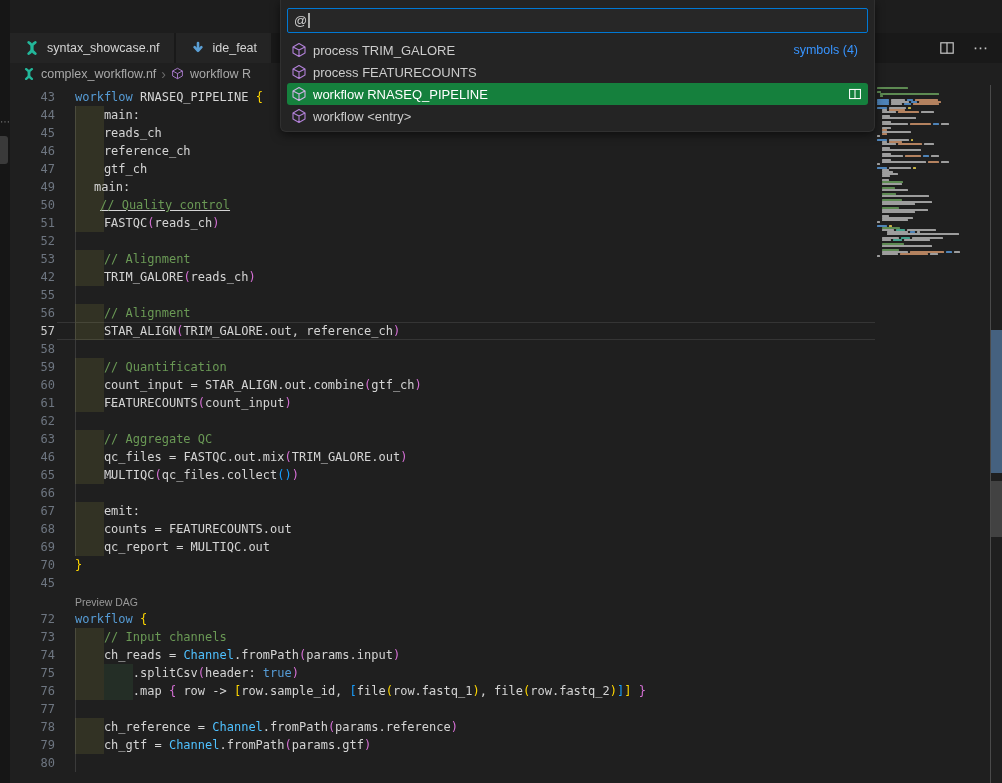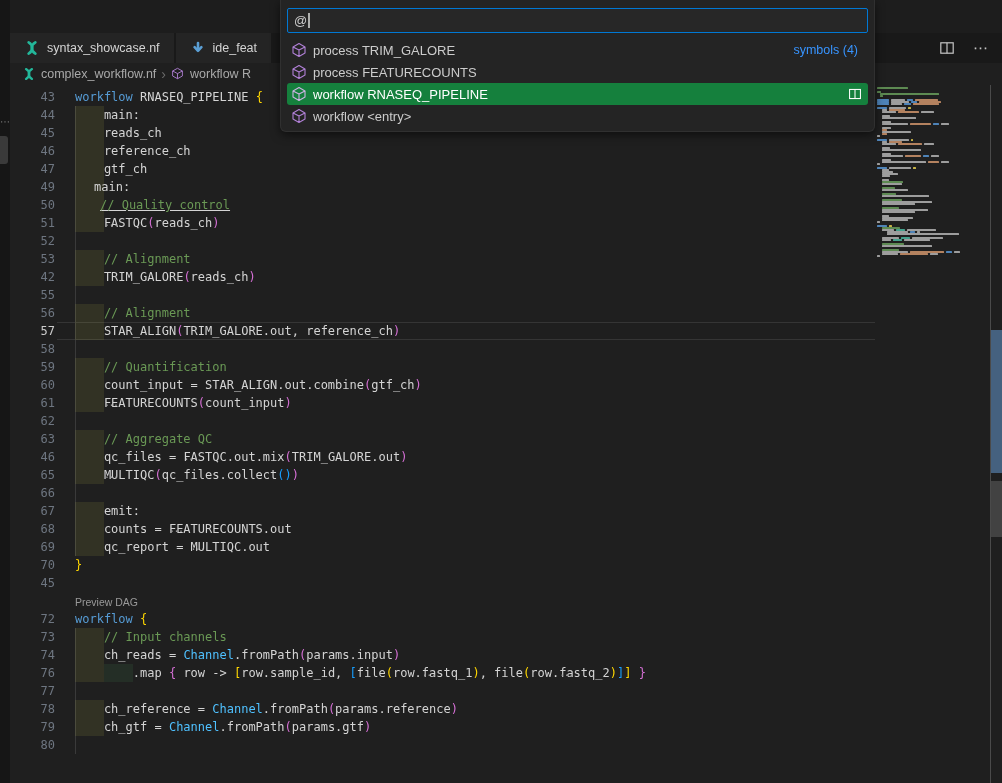--- a/index.html
+++ b/index.html
@@ -170,20 +170,21 @@
       <div class="row"><span class="ln">66</span><span class="lc"><i class="guide"></i><span style="position: relative; padding-left: 0px;"></span></span></div>
       <div class="row"><span class="ln">67</span><span class="lc"><i class="guide"></i><i class="tint1"></i><span style="position: relative; padding-left: 28.9px;"><span class="tk-id">emit:</span></span></span></div>
       <div class="row"><span class="ln">68</span><span class="lc"><i class="guide"></i><i class="tint1"></i><span style="position: relative; padding-left: 28.9px;"><span class="tk-id">counts = </span><span class="tk-hint">FEATURECOUNTS</span><span class="tk-id">.out</span></span></span></div>
       <div class="row"><span class="ln">69</span><span class="lc"><i class="guide"></i><i class="tint1"></i><span style="position: relative; padding-left: 28.9px;"><span class="tk-id">qc_report = </span><span class="tk-hint">MULTIQC</span><span class="tk-id">.out</span></span></span></div>
       <div class="row"><span class="ln">70</span><span class="lc"><span style="position: relative; padding-left: 0px;"><span class="tk-b1">}</span></span></span></div>
       <div class="row"><span class="ln">45</span><span class="lc"><span style="position: relative; padding-left: 0px;"></span></span></div>
       <div class="lens-row"><span>Preview DAG</span></div>
       <div class="row"><span class="ln">72</span><span class="lc"><span style="position: relative; padding-left: 0px;"><span class="tk-kw">workflow</span><span class="tk-id"> </span><span class="tk-b1">{</span></span></span></div>
       <div class="row"><span class="ln">73</span><span class="lc"><i class="guide"></i><i class="tint1"></i><span style="position: relative; padding-left: 28.9px;"><span class="tk-cm">// Input channels</span></span></span></div>
       <div class="row"><span class="ln">74</span><span class="lc"><i class="guide"></i><i class="tint1"></i><span style="position: relative; padding-left: 28.9px;"><span class="tk-id">ch_reads = </span><span class="tk-cl">Channel</span><span class="tk-id">.fromPath</span><span class="tk-b2">(</span><span class="tk-id">params.input</span><span class="tk-b2">)</span></span></span></div>
+      <div class="row"><span class="ln">75</span><span class="lc"><i class="guide"></i><i class="tint1"></i><i class="tint2"></i><span style="position: relative; padding-left: 57.8px;"><span class="tk-id">.splitCsv</span><span class="tk-b2">(</span><span class="tk-id">header: </span><span class="tk-kw">true</span><span class="tk-b2">)</span></span></span></div>
       <div class="row"><span class="ln">76</span><span class="lc"><i class="guide"></i><i class="tint1"></i><i class="tint2"></i><span style="position: relative; padding-left: 57.8px;"><span class="tk-id">.map </span><span class="tk-b2">{</span><span class="tk-id"> row -&gt; </span><span class="tk-b1">[</span><span class="tk-id">row.sample_id, </span><span class="tk-b3">[</span><span class="tk-id">file</span><span class="tk-b1">(</span><span class="tk-id">row.</span><span class="tk-hint">fastq_1</span><span class="tk-b1">)</span><span class="tk-id">, file</span><span class="tk-b1">(</span><span class="tk-id">row.</span><span class="tk-hint">fastq_2</span><span class="tk-b1">)</span><span class="tk-b3">]</span><span class="tk-b1">]</span><span class="tk-id"> </span><span class="tk-b2">}</span></span></span></div>
       <div class="row"><span class="ln">77</span><span class="lc"><i class="guide"></i><span style="position: relative; padding-left: 0px;"></span></span></div>
       <div class="row"><span class="ln">78</span><span class="lc"><i class="guide"></i><i class="tint1"></i><span style="position: relative; padding-left: 28.9px;"><span class="tk-id">ch_reference = </span><span class="tk-cl">Channel</span><span class="tk-id">.fromPath</span><span class="tk-b2">(</span><span class="tk-id">params.reference</span><span class="tk-b2">)</span></span></span></div>
       <div class="row"><span class="ln">79</span><span class="lc"><i class="guide"></i><i class="tint1"></i><span style="position: relative; padding-left: 28.9px;"><span class="tk-id">ch_gtf = </span><span class="tk-cl">Channel</span><span class="tk-id">.fromPath</span><span class="tk-b2">(</span><span class="tk-id">params.gtf</span><span class="tk-b2">)</span></span></span></div>
       <div class="row"><span class="ln">80</span><span class="lc"><i class="guide"></i><span style="position: relative; padding-left: 0px;"></span></span></div>
     </div>
 
   <div id="minimap">
       <div class="mm-line" style="padding-left: 0px;">
         <i class="mm-seg" style="width: 31.2px; background: rgb(93, 138, 82);"></i>

